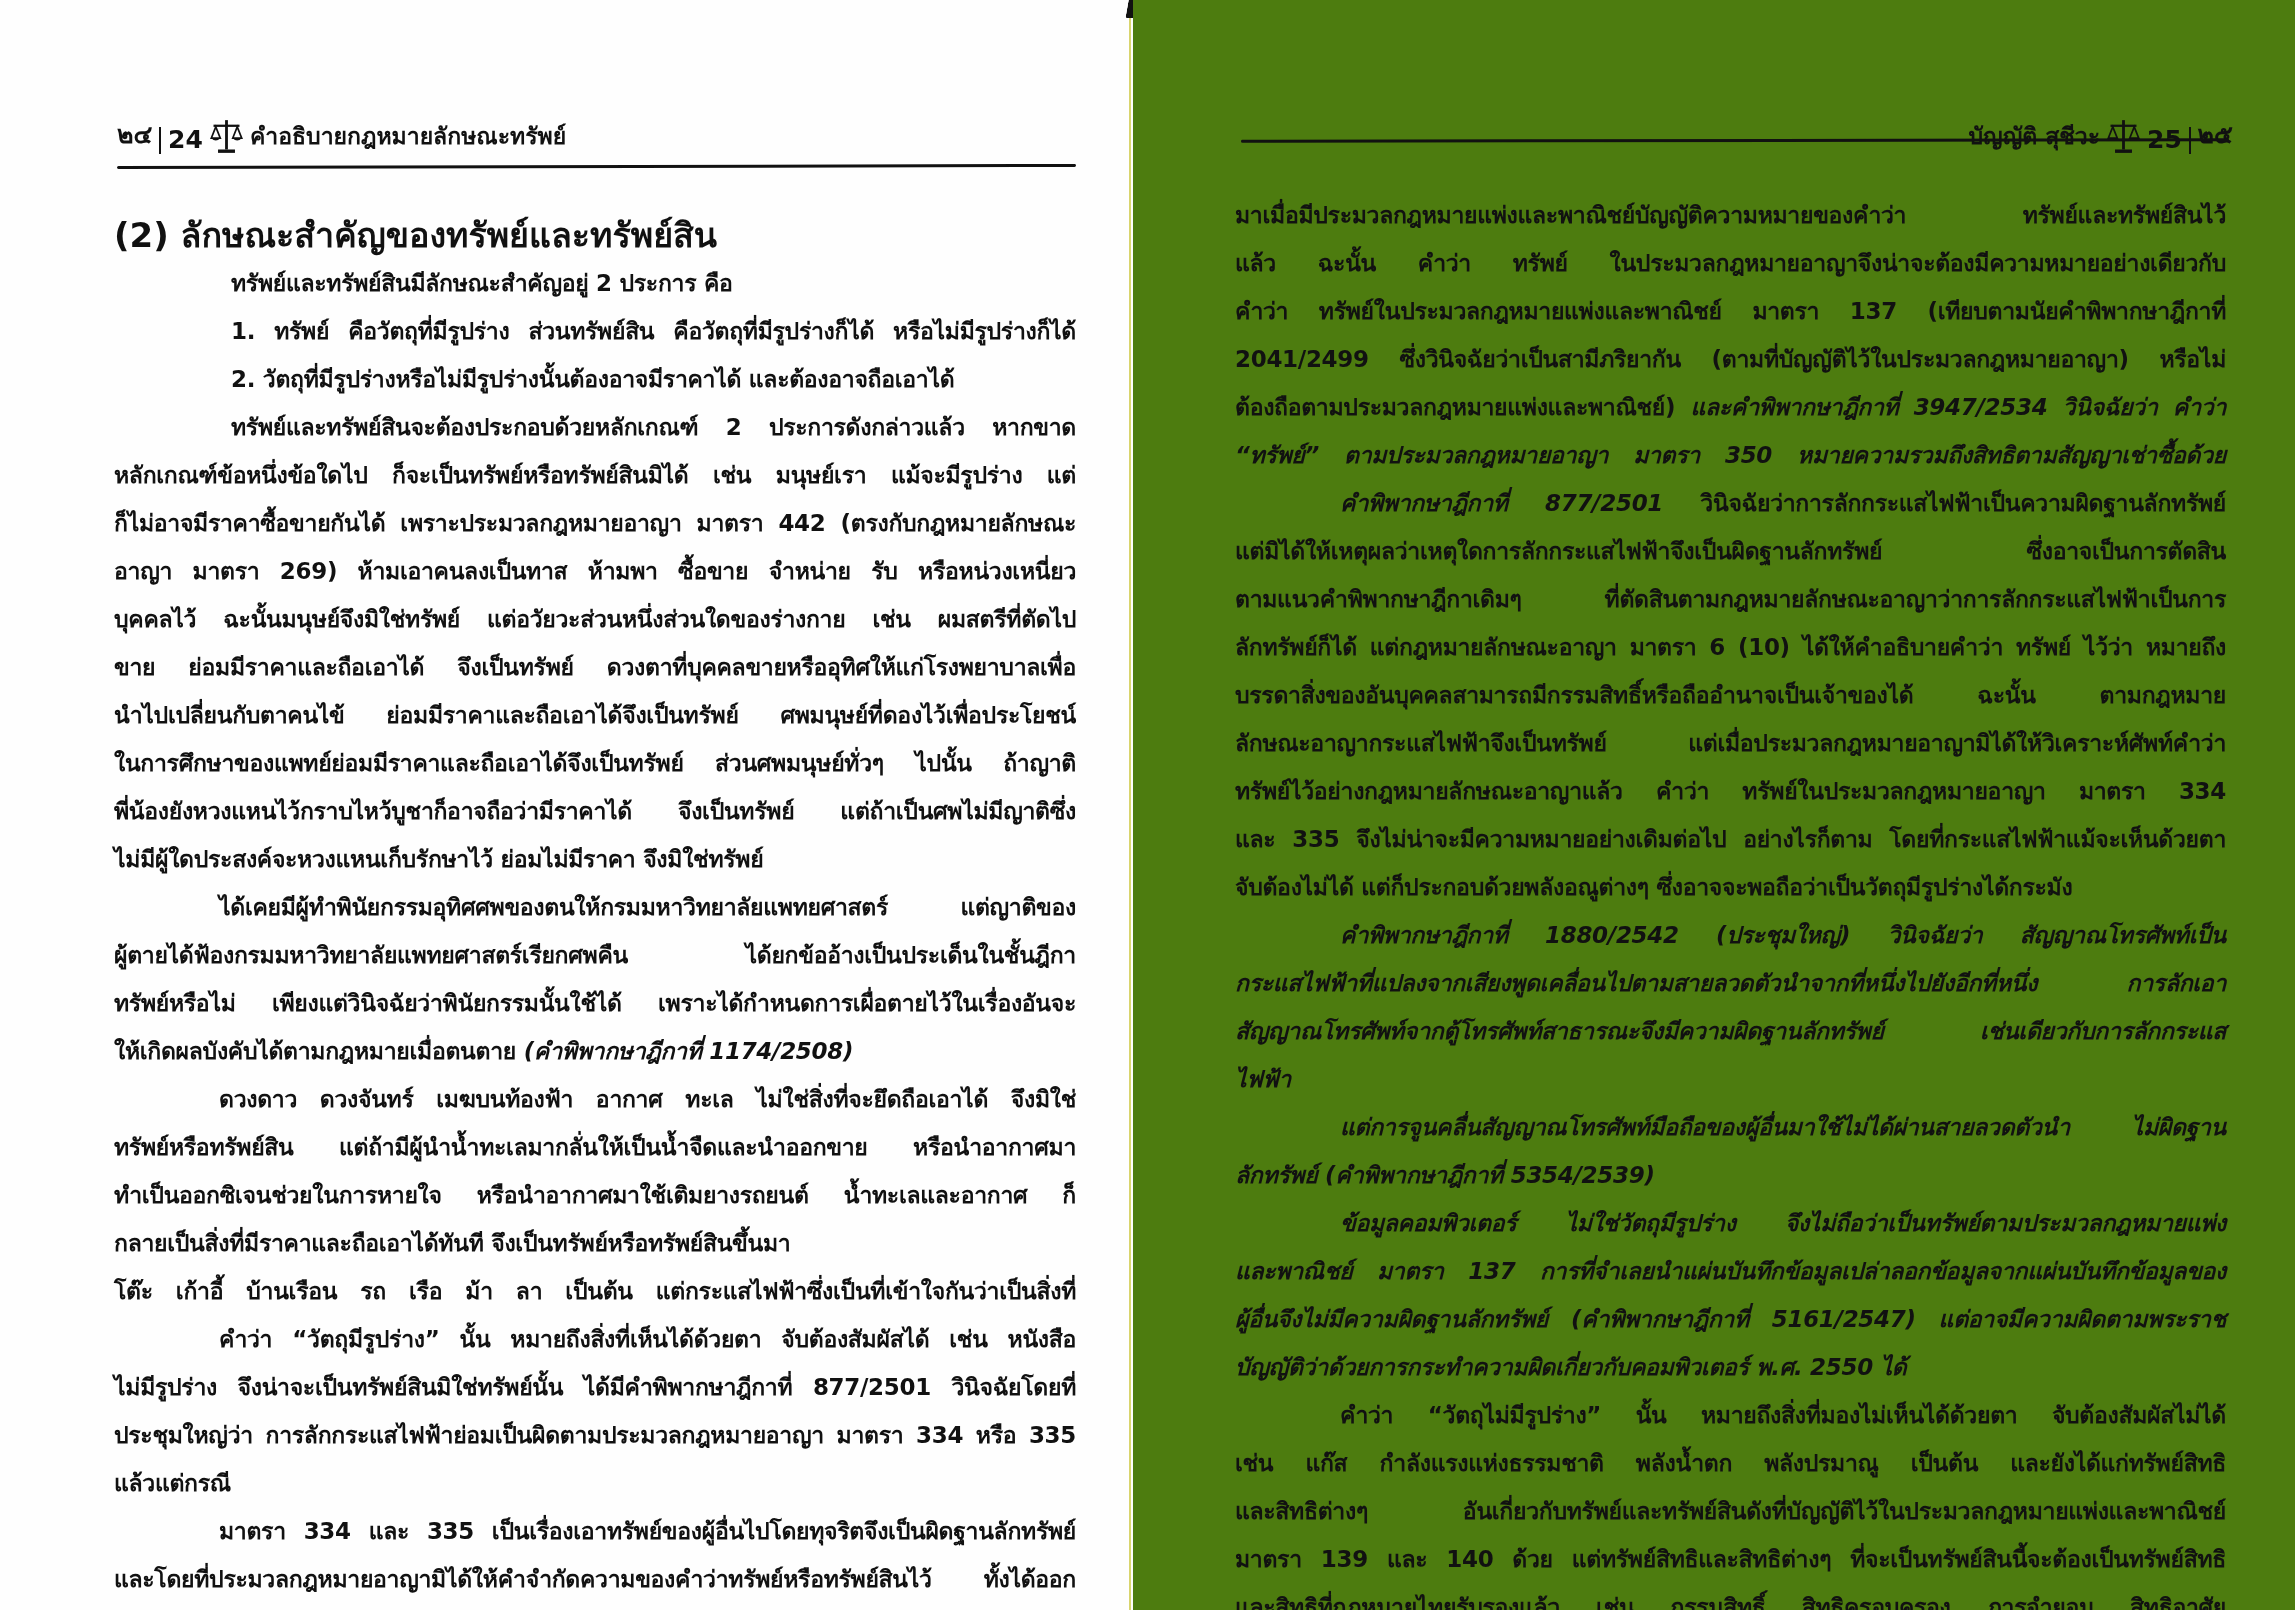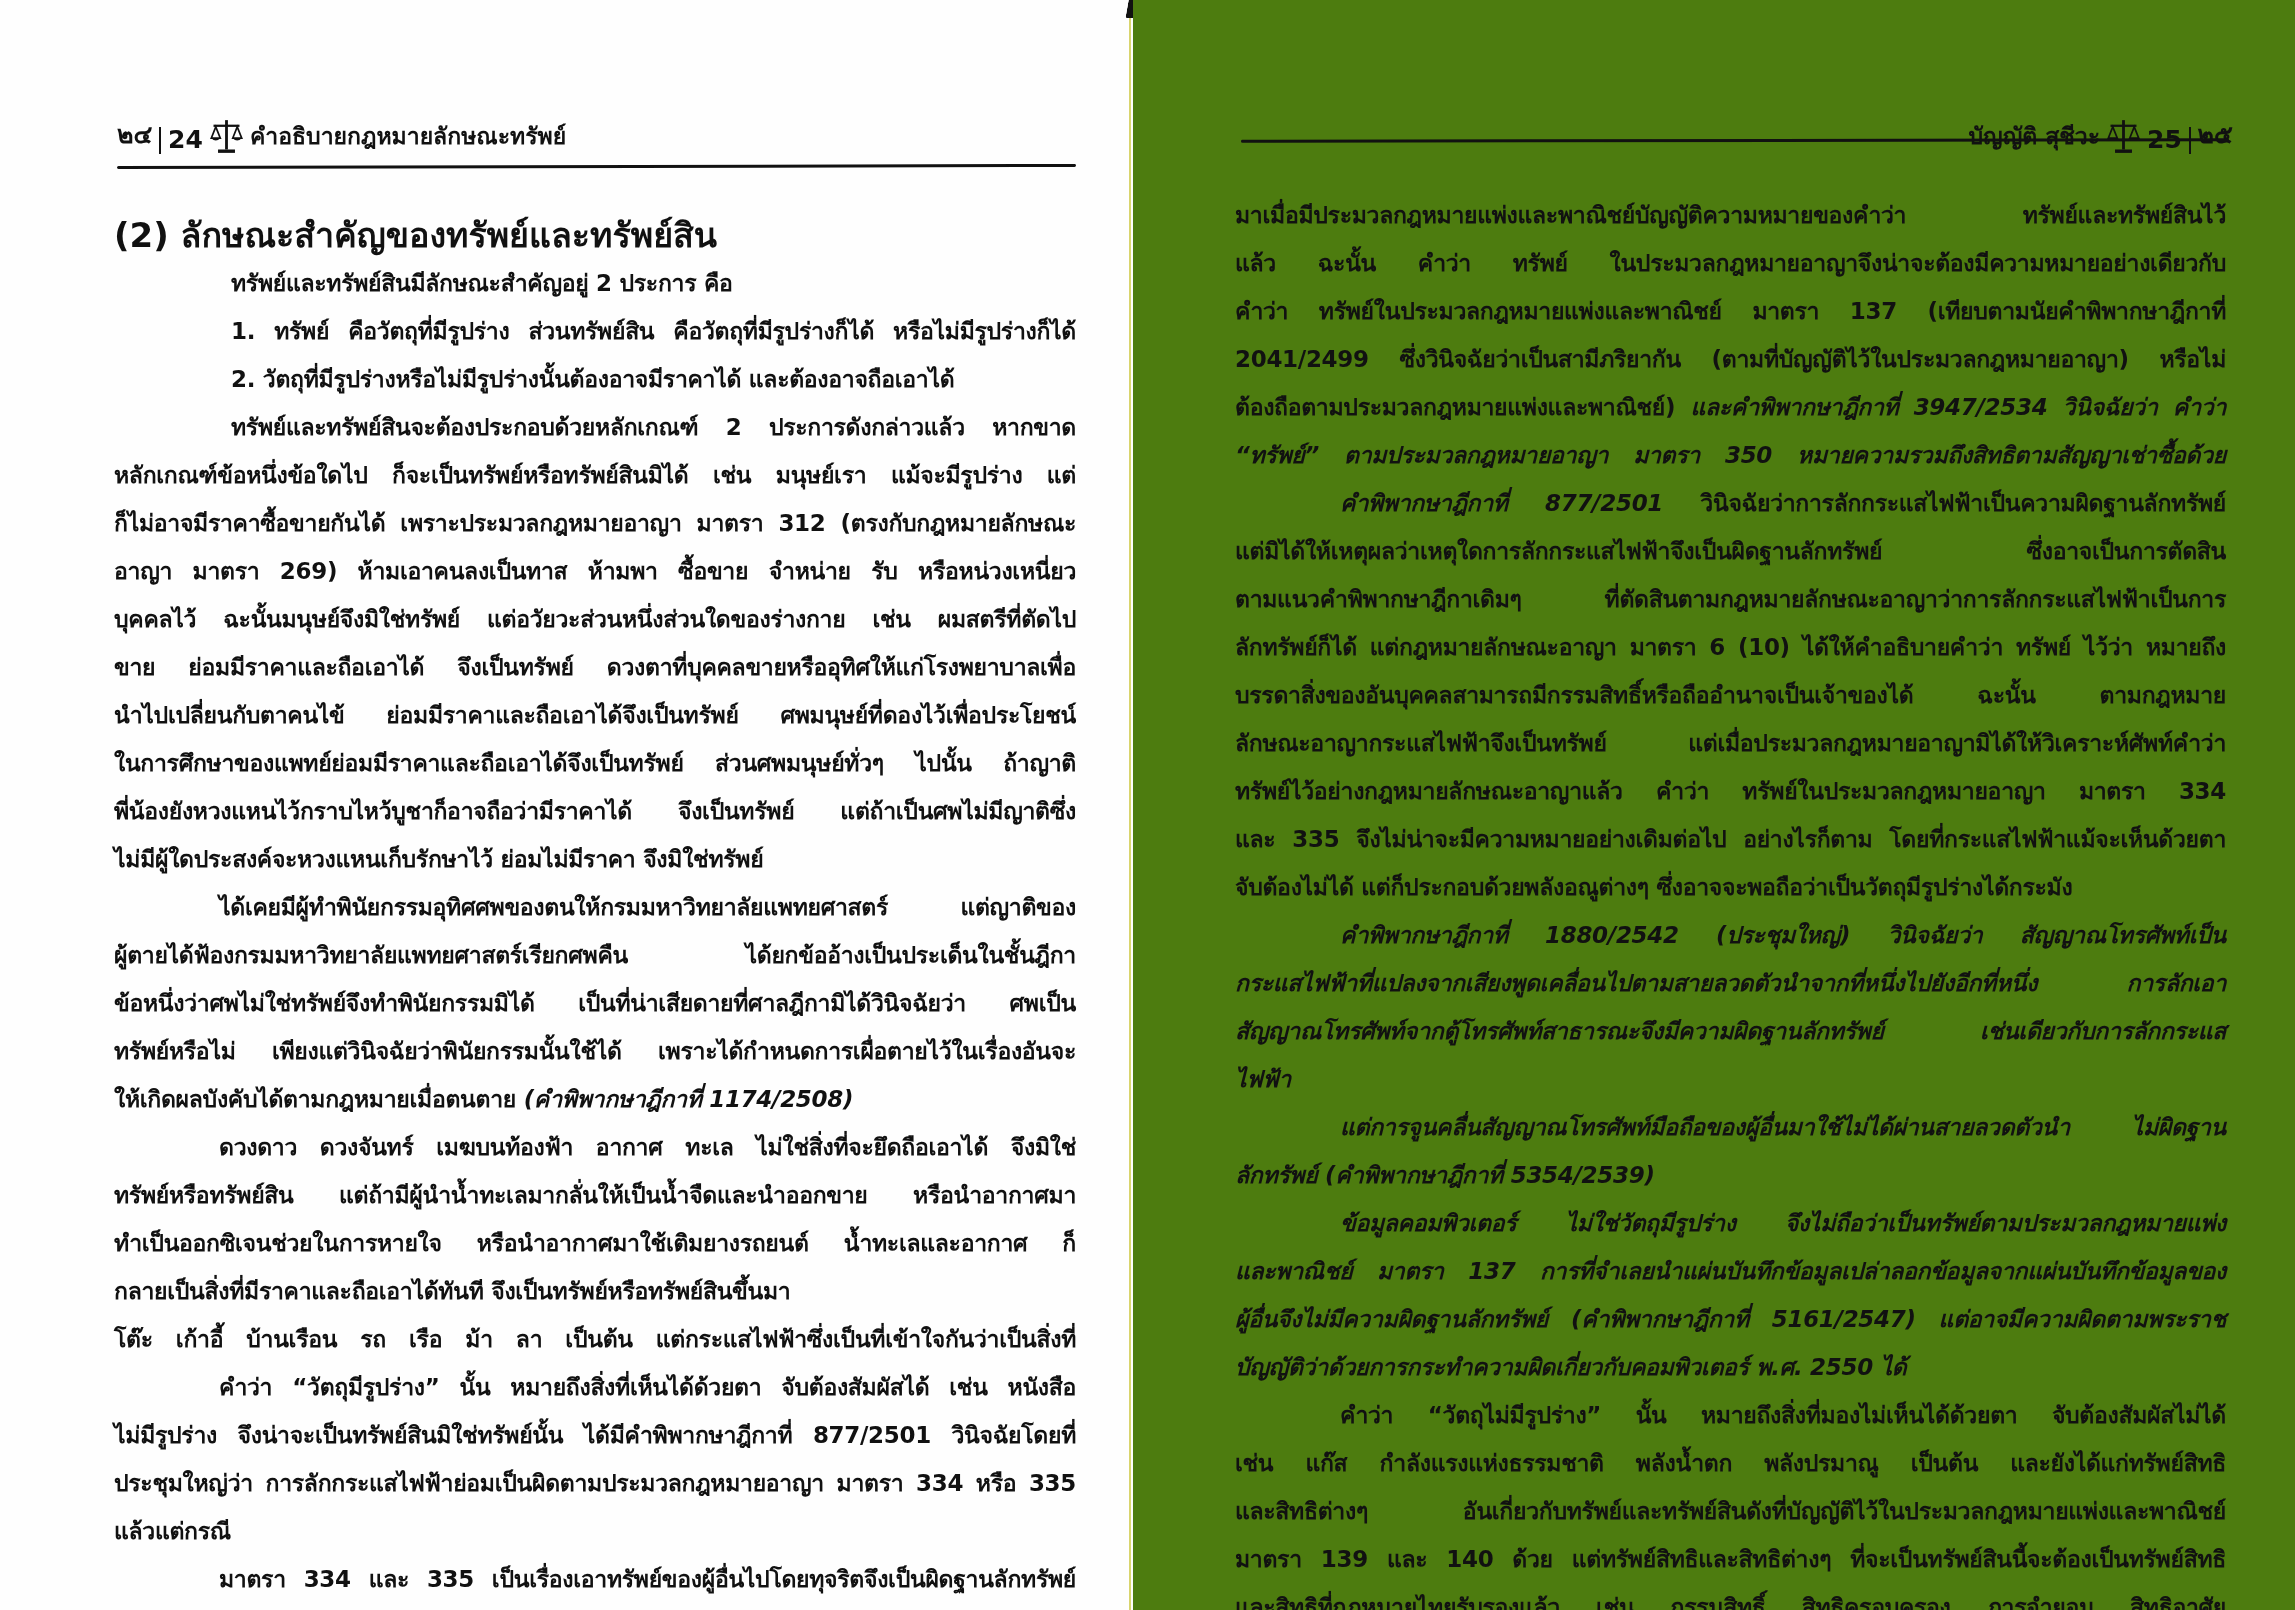--- a/index.html
+++ b/index.html
@@ -68,31 +68,30 @@
   <div class="rule" style="left:117px; top:165px; width:959px; transform:rotate(-0.12deg);"></div>
 
   <div class="section-title">(2) ลักษณะสำคัญของทรัพย์และทรัพย์สิน</div>
 
   <div class="body-text" id="left-body" style="left:114px; top:259px; width:962px;">
       <div class="line indent-sub"><span>ทรัพย์และทรัพย์สินมีลักษณะสำคัญอยู่ 2 ประการ  คือ</span></div>
       <div class="line justify indent-sub"><span>1.  ทรัพย์  คือวัตถุที่มีรูปร่าง  ส่วนทรัพย์สิน  คือวัตถุที่มีรูปร่างก็ได้  หรือไม่มีรูปร่างก็ได้</span></div>
       <div class="line indent-sub"><span>2.  วัตถุที่มีรูปร่างหรือไม่มีรูปร่างนั้นต้องอาจมีราคาได้  และต้องอาจถือเอาได้</span></div>
       <div class="line justify indent-sub"><span>ทรัพย์และทรัพย์สินจะต้องประกอบด้วยหลักเกณฑ์ 2 ประการดังกล่าวแล้ว  หากขาด</span></div>
       <div class="line justify"><span>หลักเกณฑ์ข้อหนึ่งข้อใดไป  ก็จะเป็นทรัพย์หรือทรัพย์สินมิได้  เช่น  มนุษย์เรา  แม้จะมีรูปร่าง  แต่</span></div>
-      <div class="line justify"><span>ก็ไม่อาจมีราคาซื้อขายกันได้  เพราะประมวลกฎหมายอาญา  มาตรา 312 (ตรงกับกฎหมายลักษณะ</span></div>
+      <div class="line justify"><span>ก็ไม่อาจมีราคาซื้อขายกันได้  เพราะประมวลกฎหมายอาญา  มาตรา 442 (ตรงกับกฎหมายลักษณะ</span></div>
       <div class="line justify"><span>อาญา  มาตรา 269) ห้ามเอาคนลงเป็นทาส  ห้ามพา  ซื้อขาย  จำหน่าย  รับ  หรือหน่วงเหนี่ยว</span></div>
       <div class="line justify"><span>บุคคลไว้  ฉะนั้นมนุษย์จึงมิใช่ทรัพย์  แต่อวัยวะส่วนหนึ่งส่วนใดของร่างกาย  เช่น  ผมสตรีที่ตัดไป</span></div>
       <div class="line justify"><span>ขาย  ย่อมมีราคาและถือเอาได้  จึงเป็นทรัพย์  ดวงตาที่บุคคลขายหรืออุทิศให้แก่โรงพยาบาลเพื่อ</span></div>
       <div class="line justify"><span>นำไปเปลี่ยนกับตาคนไข้  ย่อมมีราคาและถือเอาได้จึงเป็นทรัพย์  ศพมนุษย์ที่ดองไว้เพื่อประโยชน์</span></div>
       <div class="line justify"><span>ในการศึกษาของแพทย์ย่อมมีราคาและถือเอาได้จึงเป็นทรัพย์  ส่วนศพมนุษย์ทั่วๆ ไปนั้น  ถ้าญาติ</span></div>
       <div class="line justify"><span>พี่น้องยังหวงแหนไว้กราบไหว้บูชาก็อาจถือว่ามีราคาได้  จึงเป็นทรัพย์  แต่ถ้าเป็นศพไม่มีญาติซึ่ง</span></div>
       <div class="line"><span>ไม่มีผู้ใดประสงค์จะหวงแหนเก็บรักษาไว้  ย่อมไม่มีราคา  จึงมิใช่ทรัพย์</span></div>
       <div class="line justify indent"><span>ได้เคยมีผู้ทำพินัยกรรมอุทิศศพของตนให้กรมมหาวิทยาลัยแพทยศาสตร์  แต่ญาติของ</span></div>
       <div class="line justify"><span>ผู้ตายได้ฟ้องกรมมหาวิทยาลัยแพทยศาสตร์เรียกศพคืน  ได้ยกข้ออ้างเป็นประเด็นในชั้นฎีกา</span></div>
-      <div class="line justify"><span>ข้อหนึ่งว่าศพไม่ใช่ทรัพย์จึงทำพินัยกรรมมิได้  เป็นที่น่าเสียดายที่ศาลฎีกามิได้วินิจฉัยว่า  ศพเป็น</span></div>
       <div class="line justify"><span>ทรัพย์หรือไม่  เพียงแต่วินิจฉัยว่าพินัยกรรมนั้นใช้ได้  เพราะได้กำหนดการเผื่อตายไว้ในเรื่องอันจะ</span></div>
       <div class="line"><span>ให้เกิดผลบังคับได้ตามกฎหมายเมื่อตนตาย </span><span class="italic">(คำพิพากษาฎีกาที่ 1174/2508)</span></div>
       <div class="line justify indent"><span>ดวงดาว  ดวงจันทร์  เมฆบนท้องฟ้า  อากาศ  ทะเล  ไม่ใช่สิ่งที่จะยึดถือเอาได้  จึงมิใช่</span></div>
       <div class="line justify"><span>ทรัพย์หรือทรัพย์สิน  แต่ถ้ามีผู้นำน้ำทะเลมากลั่นให้เป็นน้ำจืดและนำออกขาย  หรือนำอากาศมา</span></div>
       <div class="line justify"><span>ทำเป็นออกซิเจนช่วยในการหายใจ  หรือนำอากาศมาใช้เติมยางรถยนต์  น้ำทะเลและอากาศ  ก็</span></div>
       <div class="line"><span>กลายเป็นสิ่งที่มีราคาและถือเอาได้ทันที  จึงเป็นทรัพย์หรือทรัพย์สินขึ้นมา</span></div>
       <div class="line justify"><span>โต๊ะ  เก้าอี้  บ้านเรือน  รถ  เรือ  ม้า  ลา  เป็นต้น  แต่กระแสไฟฟ้าซึ่งเป็นที่เข้าใจกันว่าเป็นสิ่งที่</span></div>
       <div class="line justify indent"><span>คำว่า “วัตถุมีรูปร่าง” นั้น  หมายถึงสิ่งที่เห็นได้ด้วยตา  จับต้องสัมผัสได้  เช่น  หนังสือ</span></div>
       <div class="line justify"><span>ไม่มีรูปร่าง  จึงน่าจะเป็นทรัพย์สินมิใช่ทรัพย์นั้น  ได้มีคำพิพากษาฎีกาที่ 877/2501 วินิจฉัยโดยที่</span></div>
       <div class="line justify"><span>ประชุมใหญ่ว่า  การลักกระแสไฟฟ้าย่อมเป็นผิดตามประมวลกฎหมายอาญา  มาตรา 334 หรือ 335</span></div>

